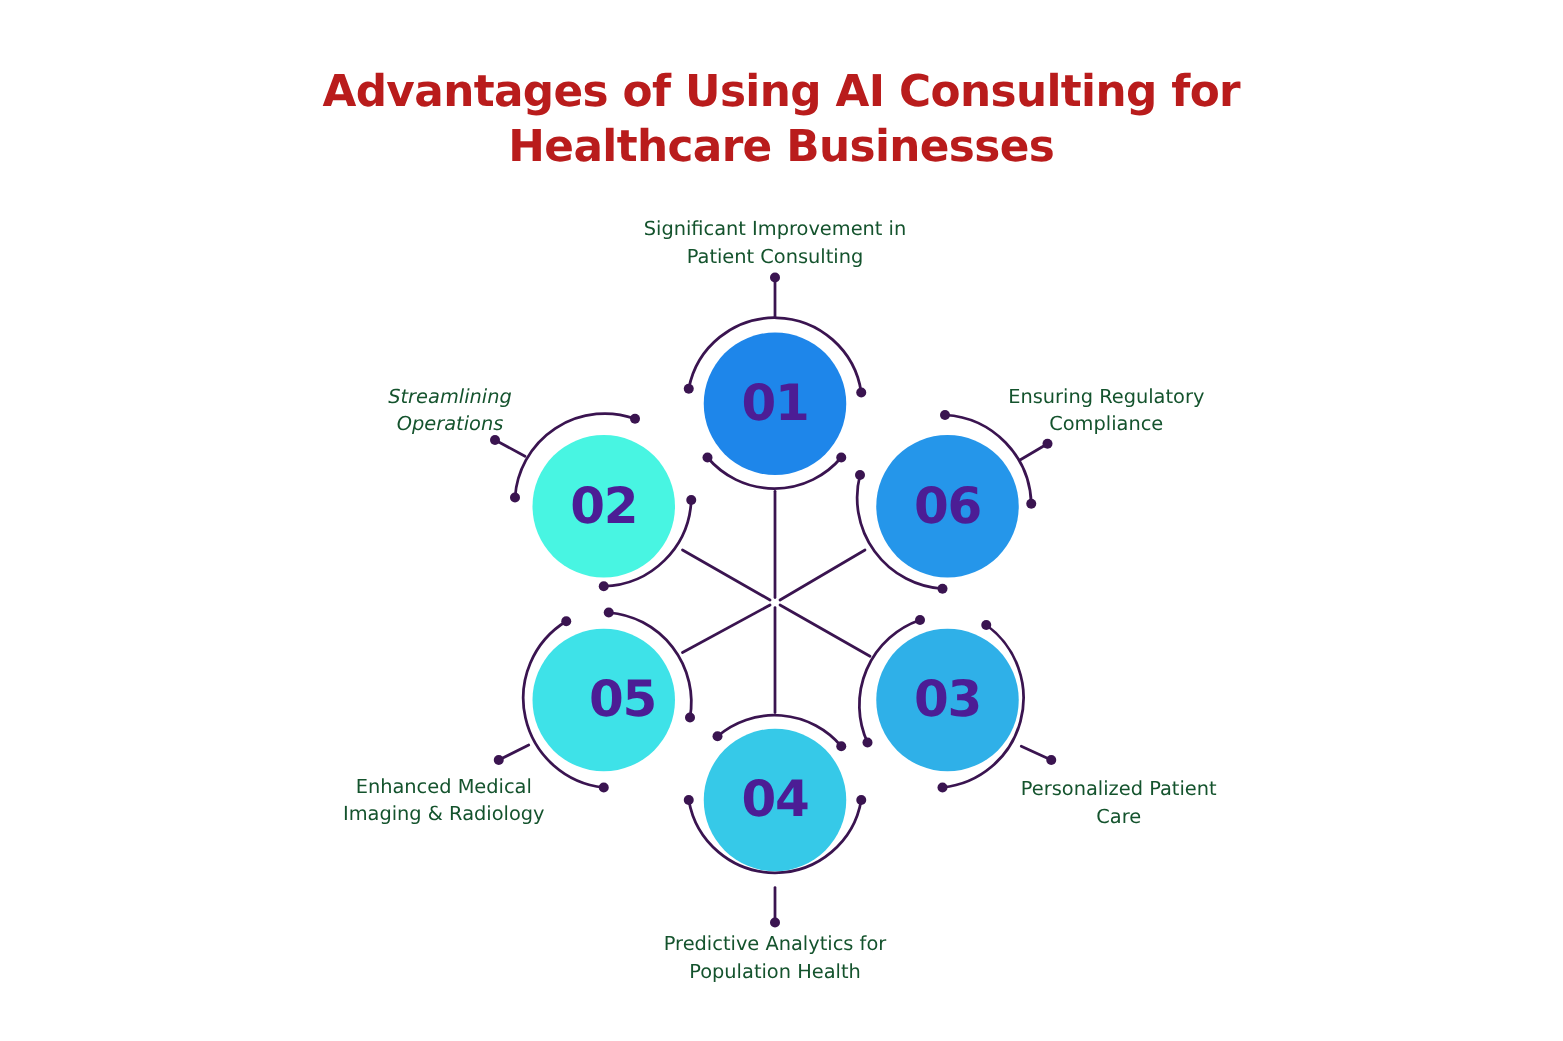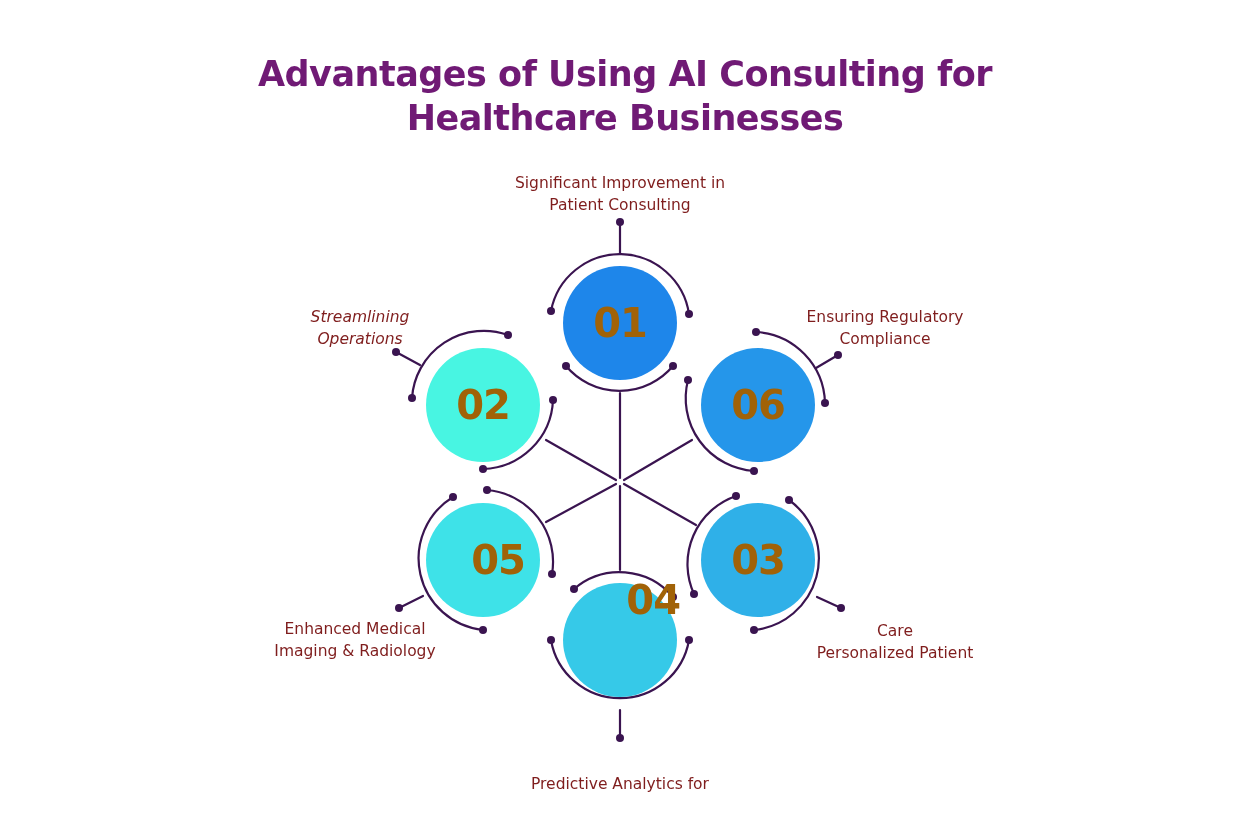--- a/index.html
+++ b/index.html
@@ -1,30 +1,30 @@
 <!DOCTYPE html>
 <html><head>
   <meta charset="utf-8">
   <style>
     html, body { margin: 0; padding: 0; background: #ffffff; }
     body { width: 1250px; height: 833px; position: relative; overflow: hidden; font-family: "DejaVu Sans", sans-serif; }
     .title {
       position: absolute; left: 0; top: 52px; width: 1250px; text-align: center;
-      color: #701a75; font-weight: bold; font-size: 35px; line-height: 44px; letter-spacing: -0.5px;
+      color: #b91c1c; font-weight: bold; font-size: 35px; line-height: 44px; letter-spacing: -0.5px;
       font-family: "DejaVu Sans", sans-serif;
     }
     .title span { display: block; }
     svg.diagram { position: absolute; left: 0; top: 0; }
     .num {
       position: absolute; width: 120px; height: 60px; margin-left: -60px; margin-top: -30px;
-      text-align: center; color: #a16207; font-weight: bold; font-size: 40px; line-height: 60px;
+      text-align: center; color: #4c1d95; font-weight: bold; font-size: 40px; line-height: 60px;
       font-family: "DejaVu Sans", sans-serif; letter-spacing: -1px;
     }
     .label {
-      position: absolute; color: #7f1d1d; font-size: 15.5px; line-height: 22px; text-align: center;
+      position: absolute; color: #14532d; font-size: 15.5px; line-height: 22px; text-align: center;
       font-family: "DejaVu Sans", sans-serif; white-space: nowrap;
     }
     .label span { display: block; }
   </style>
 </head>
 <body>
 
 <div class="title">
   <span>Advantages of Using AI Consulting for</span>
   <span>Healthcare Businesses</span>
@@ -108,38 +108,39 @@
   <circle cx="758" cy="405" r="57" fill="#2596ea"></circle>
   <circle cx="758" cy="560" r="57" fill="#2fb0e8"></circle>
   <circle cx="620" cy="640" r="57" fill="#36c9e8"></circle>
   <circle cx="483" cy="560" r="57" fill="#3ee2e8"></circle>
   <circle cx="483" cy="405" r="57" fill="#48f5e2"></circle>
 </svg>
 
 <div class="num" style="left:620px; top:323px;">01</div>
 <div class="num" style="left:758px; top:405px;">06</div>
 <div class="num" style="left:758px; top:560px;">03</div>
-<div class="num" style="left:620px; top:600px;text-align:right;">04</div>
+<div class="num" style="left:620px; top:640px;">04</div>
 <div class="num" style="left:498px; top:560px;">05</div>
 <div class="num" style="left:483px; top:405px;">02</div>
 
 <div class="label" style="left:470px; top:172px; width:300px;">
   <span>Significant Improvement in</span>
   <span>Patient Consulting</span>
 </div>
 <div class="label" style="left:785px; top:306px; width:200px;">
   <span>Ensuring Regulatory</span>
   <span>Compliance</span>
 </div>
 <div class="label" style="left:795px; top:620px; width:200px;">
+  <span>Personalized Patient</span>
   <span>Care</span>
-  <span>Personalized Patient</span>
 </div>
-<div class="label" style="left:470px; top:773px; width:300px;">
+<div class="label" style="left:470px; top:744px; width:300px;">
   <span>Predictive Analytics for</span>
+  <span>Population Health</span>
 </div>
 <div class="label" style="left:255px; top:618px; width:200px;">
   <span>Enhanced Medical</span>
   <span>Imaging &amp; Radiology</span>
 </div>
 <div class="label" style="left:280px; top:306px; width:160px;font-style:italic;">
   <span>Streamlining</span>
   <span>Operations</span>
 </div>
 

